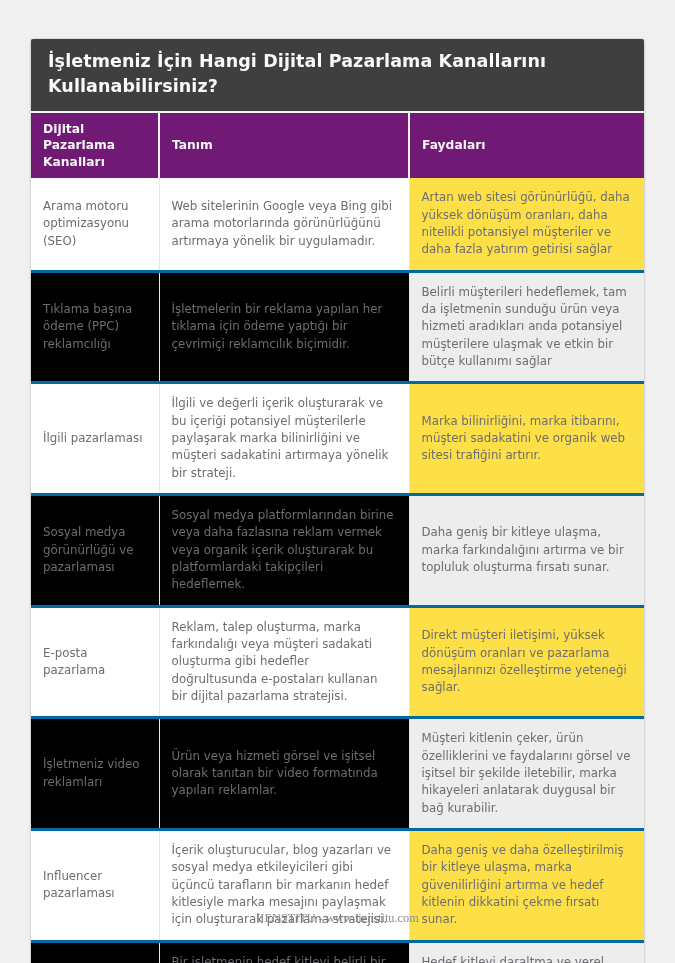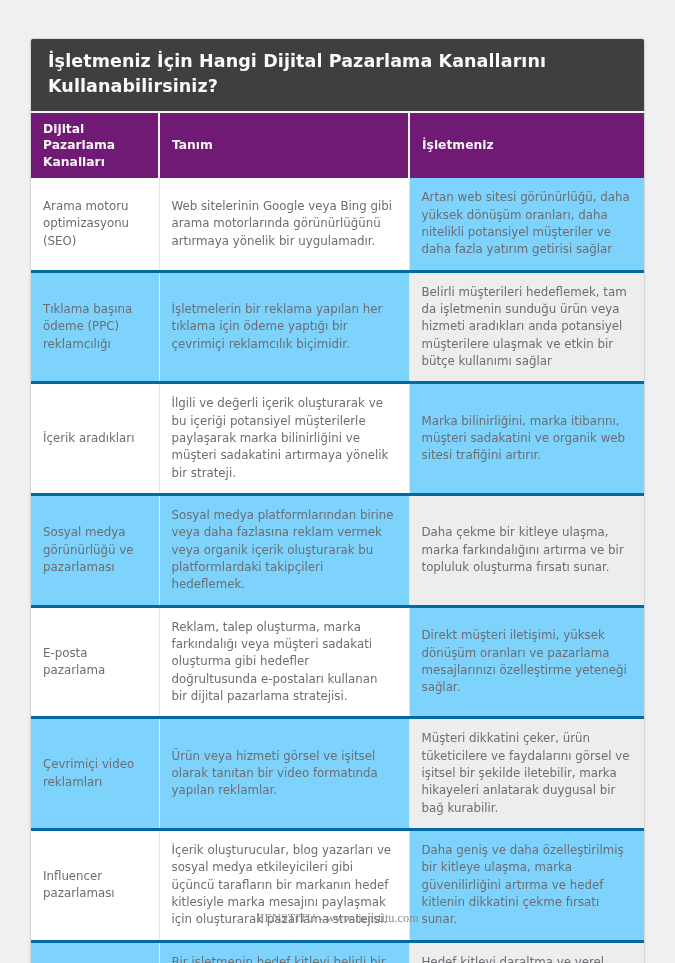--- a/index.html
+++ b/index.html
@@ -62,22 +62,22 @@
     line-height: 1.47;
     vertical-align: middle;
     padding: 11px 12px;
     border-top: 3px solid #0369a1;
     border-left: 1px solid #e6e6e6;
     word-wrap: break-word;
   }
   tbody td:first-child { border-left: none; }
   tbody tr:first-child td { border-top: none; }
   tbody tr.odd  td { background: #ffffff; }
-  tbody tr.even td { background: #7dd3fc; }
-  tbody tr.odd  td.benefit { background: #7dd3fc; }
+  tbody tr.even td { background: #000000; }
+  tbody tr.odd  td.benefit { background: #fde047; }
   tbody tr.even td.benefit { background: #ededee; }
   .footer {
     position: absolute;
     left: 0; top: 908px;
     width: 675px;
     text-align: center;
     font-family: Liberation Serif, serif;
   }
   .footer span {
     color: #8a8a8e;
@@ -97,53 +97,53 @@
     <table class="channels">
       <colgroup>
         <col class="c-channel">
         <col class="c-def">
         <col class="c-benefit">
       </colgroup>
       <thead>
         <tr>
           <th>Dijital Pazarlama Kanalları</th>
           <th>Tanım</th>
-          <th>İşletmeniz</th>
+          <th>Faydaları</th>
         </tr>
       </thead>
       <tbody id="rows-body">
           <tr class="odd">
             <td class="channel">Arama motoru optimizasyonu (SEO)</td>
             <td class="definition">Web sitelerinin Google veya Bing gibi arama motorlarında görünürlüğünü artırmaya yönelik bir uygulamadır.</td>
             <td class="benefit">Artan web sitesi görünürlüğü, daha yüksek dönüşüm oranları, daha nitelikli potansiyel müşteriler ve daha fazla yatırım getirisi sağlar</td>
           </tr>
           <tr class="even">
             <td class="channel">Tıklama başına ödeme (PPC) reklamcılığı</td>
             <td class="definition">İşletmelerin bir reklama yapılan her tıklama için ödeme yaptığı bir çevrimiçi reklamcılık biçimidir.</td>
             <td class="benefit">Belirli müşterileri hedeflemek, tam da işletmenin sunduğu ürün veya hizmeti aradıkları anda potansiyel müşterilere ulaşmak ve etkin bir bütçe kullanımı sağlar</td>
           </tr>
           <tr class="odd">
-            <td class="channel">İçerik aradıkları</td>
+            <td class="channel">İlgili pazarlaması</td>
             <td class="definition">İlgili ve değerli içerik oluşturarak ve bu içeriği potansiyel müşterilerle paylaşarak marka bilinirliğini ve müşteri sadakatini artırmaya yönelik bir strateji.</td>
             <td class="benefit">Marka bilinirliğini, marka itibarını, müşteri sadakatini ve organik web sitesi trafiğini artırır.</td>
           </tr>
           <tr class="even">
             <td class="channel">Sosyal medya görünürlüğü ve pazarlaması</td>
             <td class="definition">Sosyal medya platformlarından birine veya daha fazlasına reklam vermek veya organik içerik oluşturarak bu platformlardaki takipçileri hedeflemek.</td>
-            <td class="benefit">Daha çekme bir kitleye ulaşma, marka farkındalığını artırma ve bir topluluk oluşturma fırsatı sunar.</td>
+            <td class="benefit">Daha geniş bir kitleye ulaşma, marka farkındalığını artırma ve bir topluluk oluşturma fırsatı sunar.</td>
           </tr>
           <tr class="odd">
             <td class="channel">E-posta pazarlama</td>
             <td class="definition">Reklam, talep oluşturma, marka farkındalığı veya müşteri sadakati oluşturma gibi hedefler doğrultusunda e-postaları kullanan bir dijital pazarlama stratejisi.</td>
             <td class="benefit">Direkt müşteri iletişimi, yüksek dönüşüm oranları ve pazarlama mesajlarınızı özelleştirme yeteneği sağlar.</td>
           </tr>
           <tr class="even">
-            <td class="channel">Çevrimiçi video reklamları</td>
+            <td class="channel">İşletmeniz video reklamları</td>
             <td class="definition">Ürün veya hizmeti görsel ve işitsel olarak tanıtan bir video formatında yapılan reklamlar.</td>
-            <td class="benefit">Müşteri dikkatini çeker, ürün tüketicilere ve faydalarını görsel ve işitsel bir şekilde iletebilir, marka hikayeleri anlatarak duygusal bir bağ kurabilir.</td>
+            <td class="benefit">Müşteri kitlenin çeker, ürün özelliklerini ve faydalarını görsel ve işitsel bir şekilde iletebilir, marka hikayeleri anlatarak duygusal bir bağ kurabilir.</td>
           </tr>
           <tr class="odd">
             <td class="channel">Influencer pazarlaması</td>
             <td class="definition">İçerik oluşturucular, blog yazarları ve sosyal medya etkileyicileri gibi üçüncü tarafların bir markanın hedef kitlesiyle marka mesajını paylaşmak için oluşturarak pazarlama stratejisi.</td>
             <td class="benefit">Daha geniş ve daha özelleştirilmiş bir kitleye ulaşma, marka güvenilirliğini artırma ve hedef kitlenin dikkatini çekme fırsatı sunar.</td>
           </tr>
           <tr class="even">
             <td class="channel">Yerel reklamcılık</td>
             <td class="definition">Bir işletmenin hedef kitleyi belirli bir coğrafi bölgeye veya yerel topluluğa hedefleme stratejisi.</td>
             <td class="benefit">Hedef kitleyi daraltma ve yerel tüketicilere daha kişiselleştirilmiş bir mesaj sunma yeteneği sağlar.</td>

